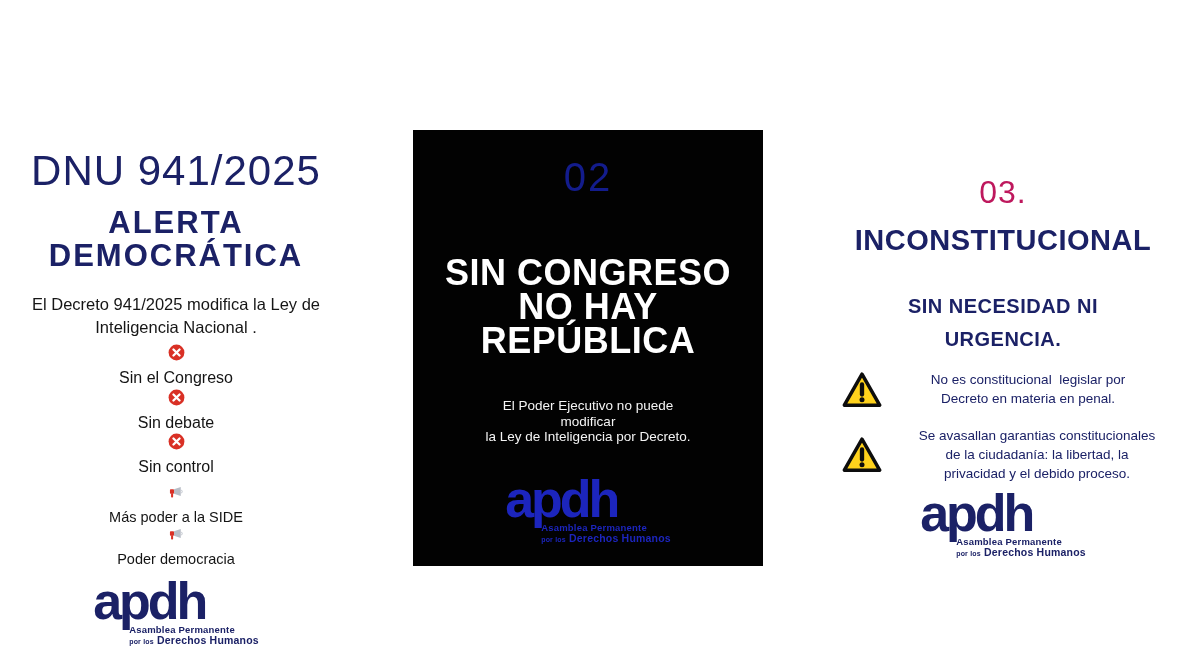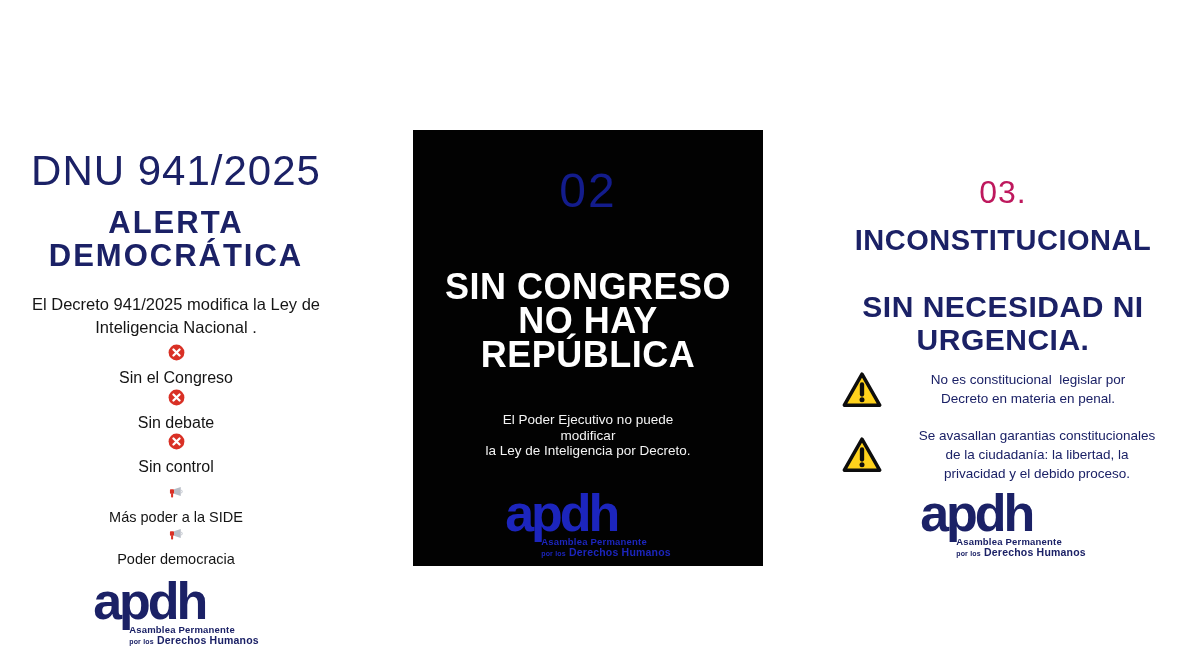--- a/index.html
+++ b/index.html
@@ -28,33 +28,33 @@
   .tag1 { font-size:9.5px; font-weight:700; letter-spacing:0.2px; }
   .tag2 { font-size:10.5px; font-weight:700; letter-spacing:0.2px; margin-top:-1px; }
   .tag-small { font-size:7px; font-weight:600; }
   .logo.navy-logo { color:#1b2166; }
   .logo.blue-logo { color:#1c25bd; }
   .s1-logo { margin-top:10px; }
 
   
   .slide2 { position:absolute; left:413px; top:130px; width:350px; height:436px;
             background:#020202; text-align:center; }
-  .s2-number { padding-top:38px; font-size:48px; font-weight:300; letter-spacing:2px;
+  .s2-number { padding-top:24px; font-size:40px; font-weight:300; letter-spacing:2px;
                color:#131c8c; line-height:46px; }
   .s2-heading { margin-top:56px; font-size:36px; font-weight:800; letter-spacing:0.5px;
                 line-height:34px; color:#ffffff; }
   .s2-desc { margin-top:40px; font-size:13.5px; line-height:15.5px; color:#f4f4f4; }
   .s2-logo { margin-top:32px; }
 
   
   .slide3 { position:absolute; left:828px; top:172px; width:350px; text-align:center; }
   .s3-number { font-size:32px; font-weight:300; letter-spacing:1px; color:#be185d; line-height:40px; }
   .s3-h1 { margin-top:12px; font-size:29px; font-weight:800; letter-spacing:0.5px;
            line-height:32px; color:#1b2166; }
-  .s3-h2 { margin-top:34px; font-size:30px; font-weight:800; letter-spacing:0.5px;
+  .s3-h2 { margin-top:34px; font-size:20px; font-weight:800; letter-spacing:0.5px;
            line-height:33px; color:#1b2166; }
   .warn-list { margin-top:14px; }
   .warn-row { display:flex; align-items:center; gap:10px; padding:0 14px; }
   .warn-row + .warn-row { margin-top:18px;gap:28px; }
   .warn-text { flex:1; font-size:13.5px; font-weight:500; line-height:19px; color:#1b2166; }
   .s3-logo { margin-top:8px; }
 </style>
 </head>
 <body>
 

